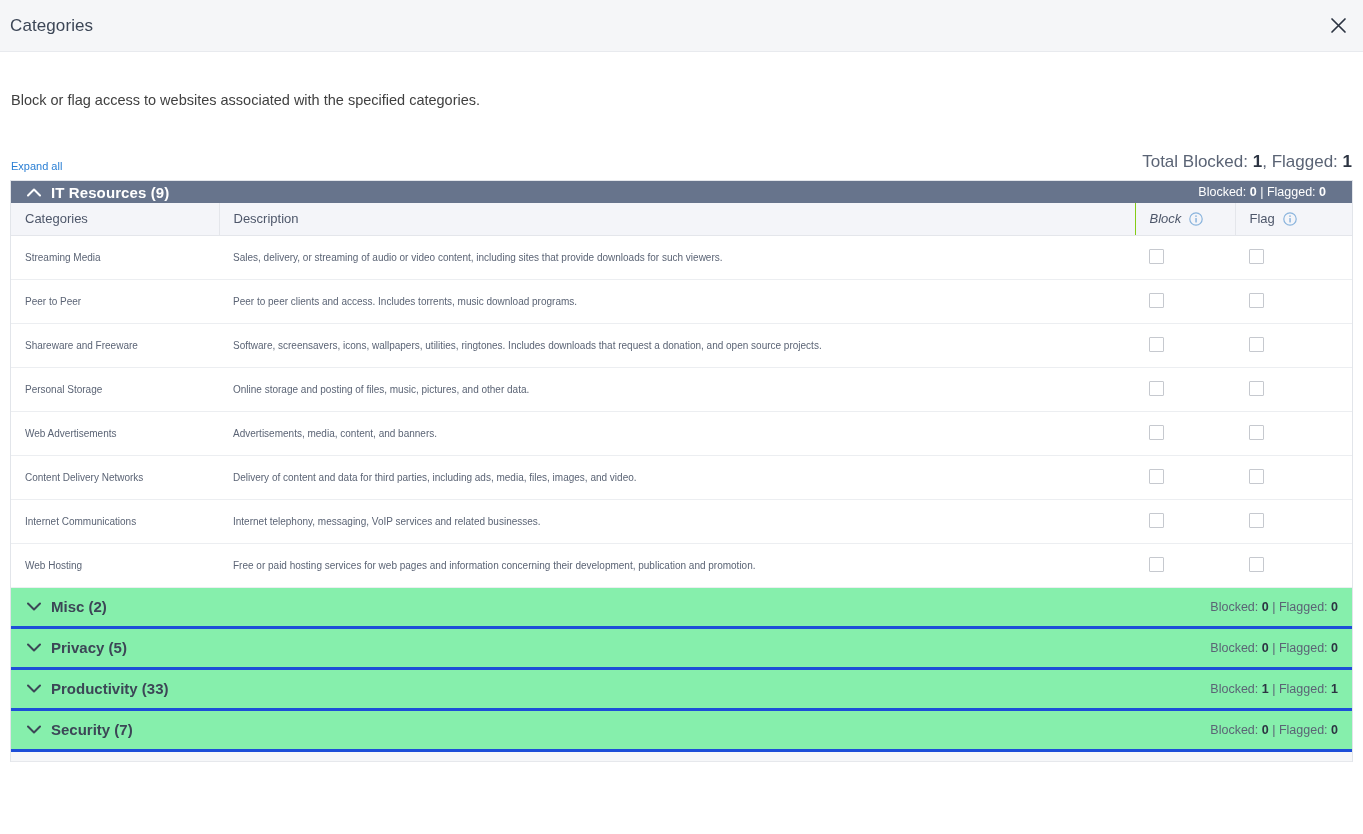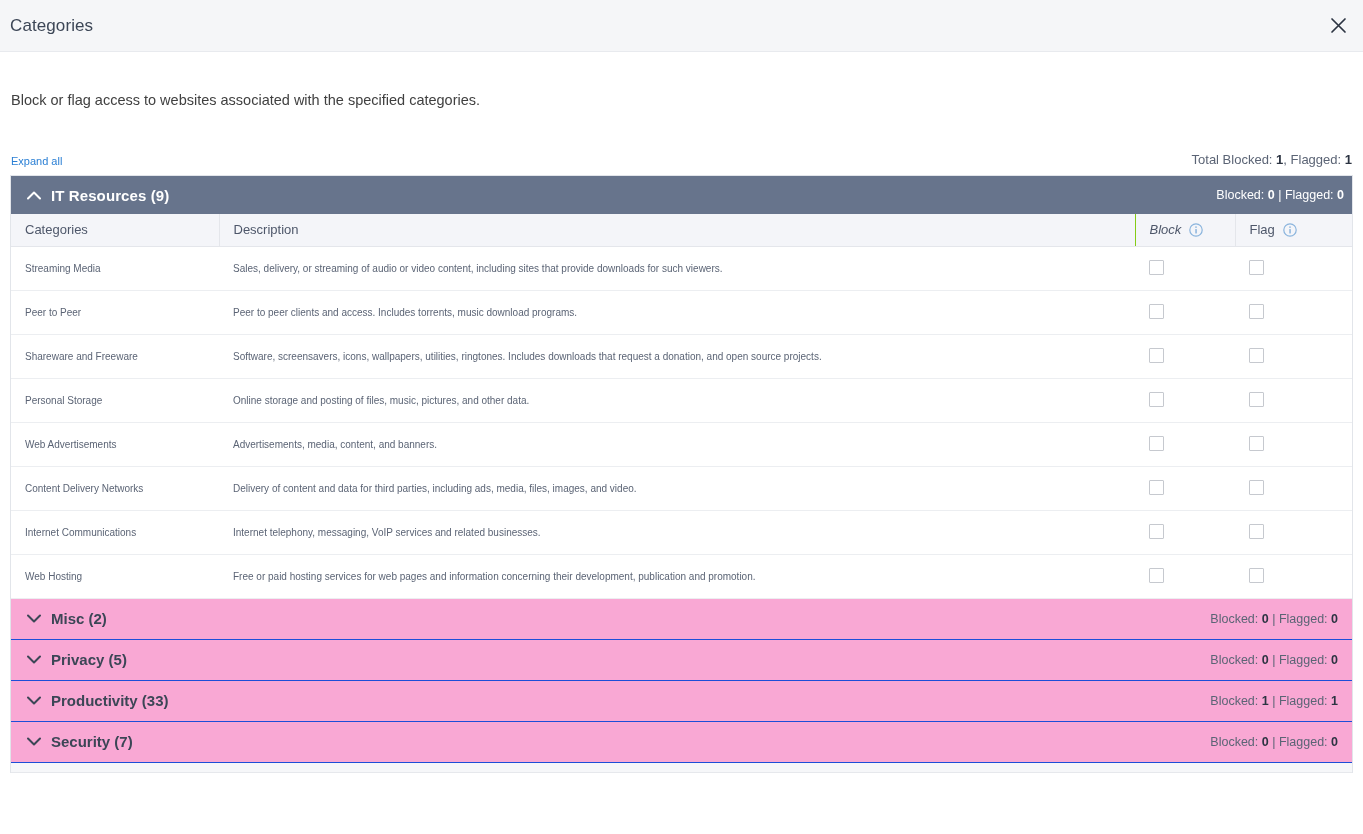--- a/index.html
+++ b/index.html
@@ -53,62 +53,62 @@
     justify-content: space-between;
     padding: 44px 1px 8px 1px;
   }
   .expand-all {
     font-size: 11px;
     color: #2a7fd4;
     cursor: pointer;
     text-decoration: none;
   }
   .totals {
-    font-size: 13px;
+    font-size: 17px;
     color: #5b6475;
   }
   .totals b { color: #2c3442; font-weight: 700; }
 
   
   .panel {
     border: 1px solid #e2e5ea;
     border-bottom: none;
   }
 
   .group-header {
     background: #67748c;
     color: #ffffff;
-    height: 38px;
+    height: 22px;
     display: flex;
     align-items: center;
     justify-content: space-between;
-    padding: 0 8px 0 16px;
+    padding: 0 26px 0 16px;
     cursor: pointer;
   }
   .group-header .gtitle {
     display: flex;
     align-items: center;
     gap: 10px;
     font-size: 15px;
     font-weight: 600;
     letter-spacing: .1px;
   }
   .group-header .counts { font-size: 12.5px; }
   .group-header .counts b { font-weight: 700; }
 
   .chev { display:block; }
 
   .group-header-collapsed {
-    background: #f9a8d4;
+    background: #86efac;
     height: 41px;
     display: flex;
     align-items: center;
     justify-content: space-between;
     padding: 0 14px 0 16px;
-    border-bottom: 1px solid #1d4ed8;
+    border-bottom: 3px solid #1d4ed8;
     cursor: pointer;
   }
   .group-header-collapsed .gtitle {
     display: flex;
     align-items: center;
     gap: 10px;
     font-size: 15px;
     color: #3c4656;
     font-weight: 600;
   }

